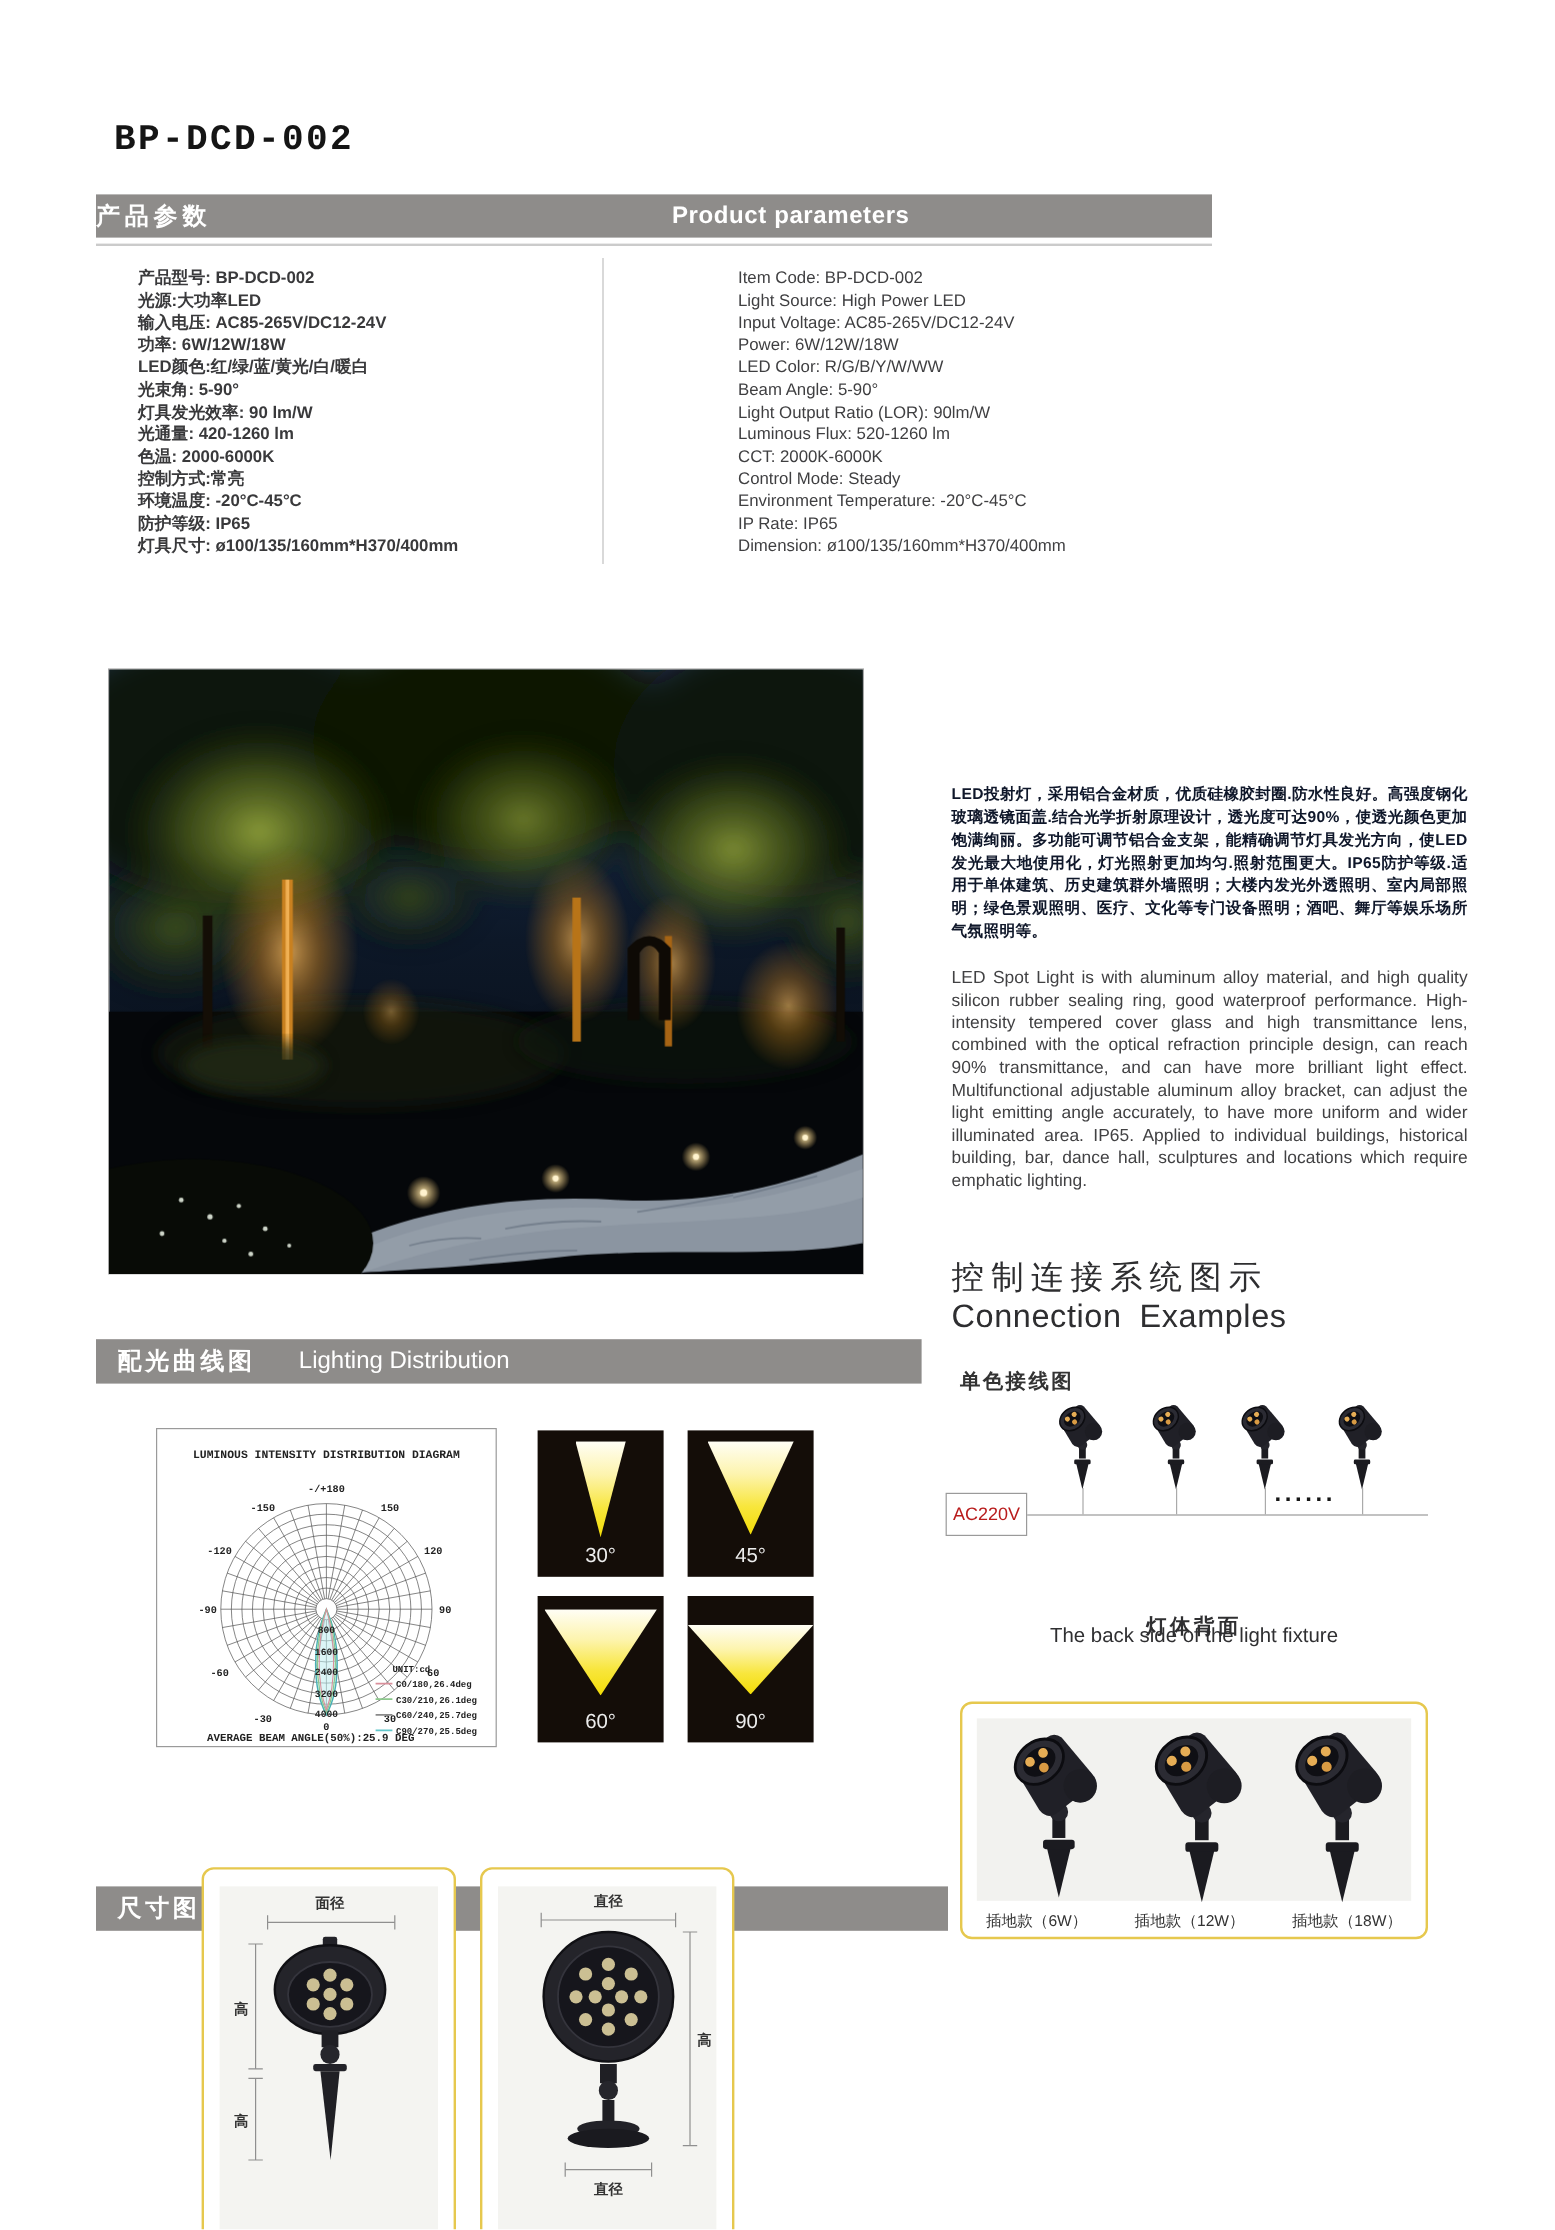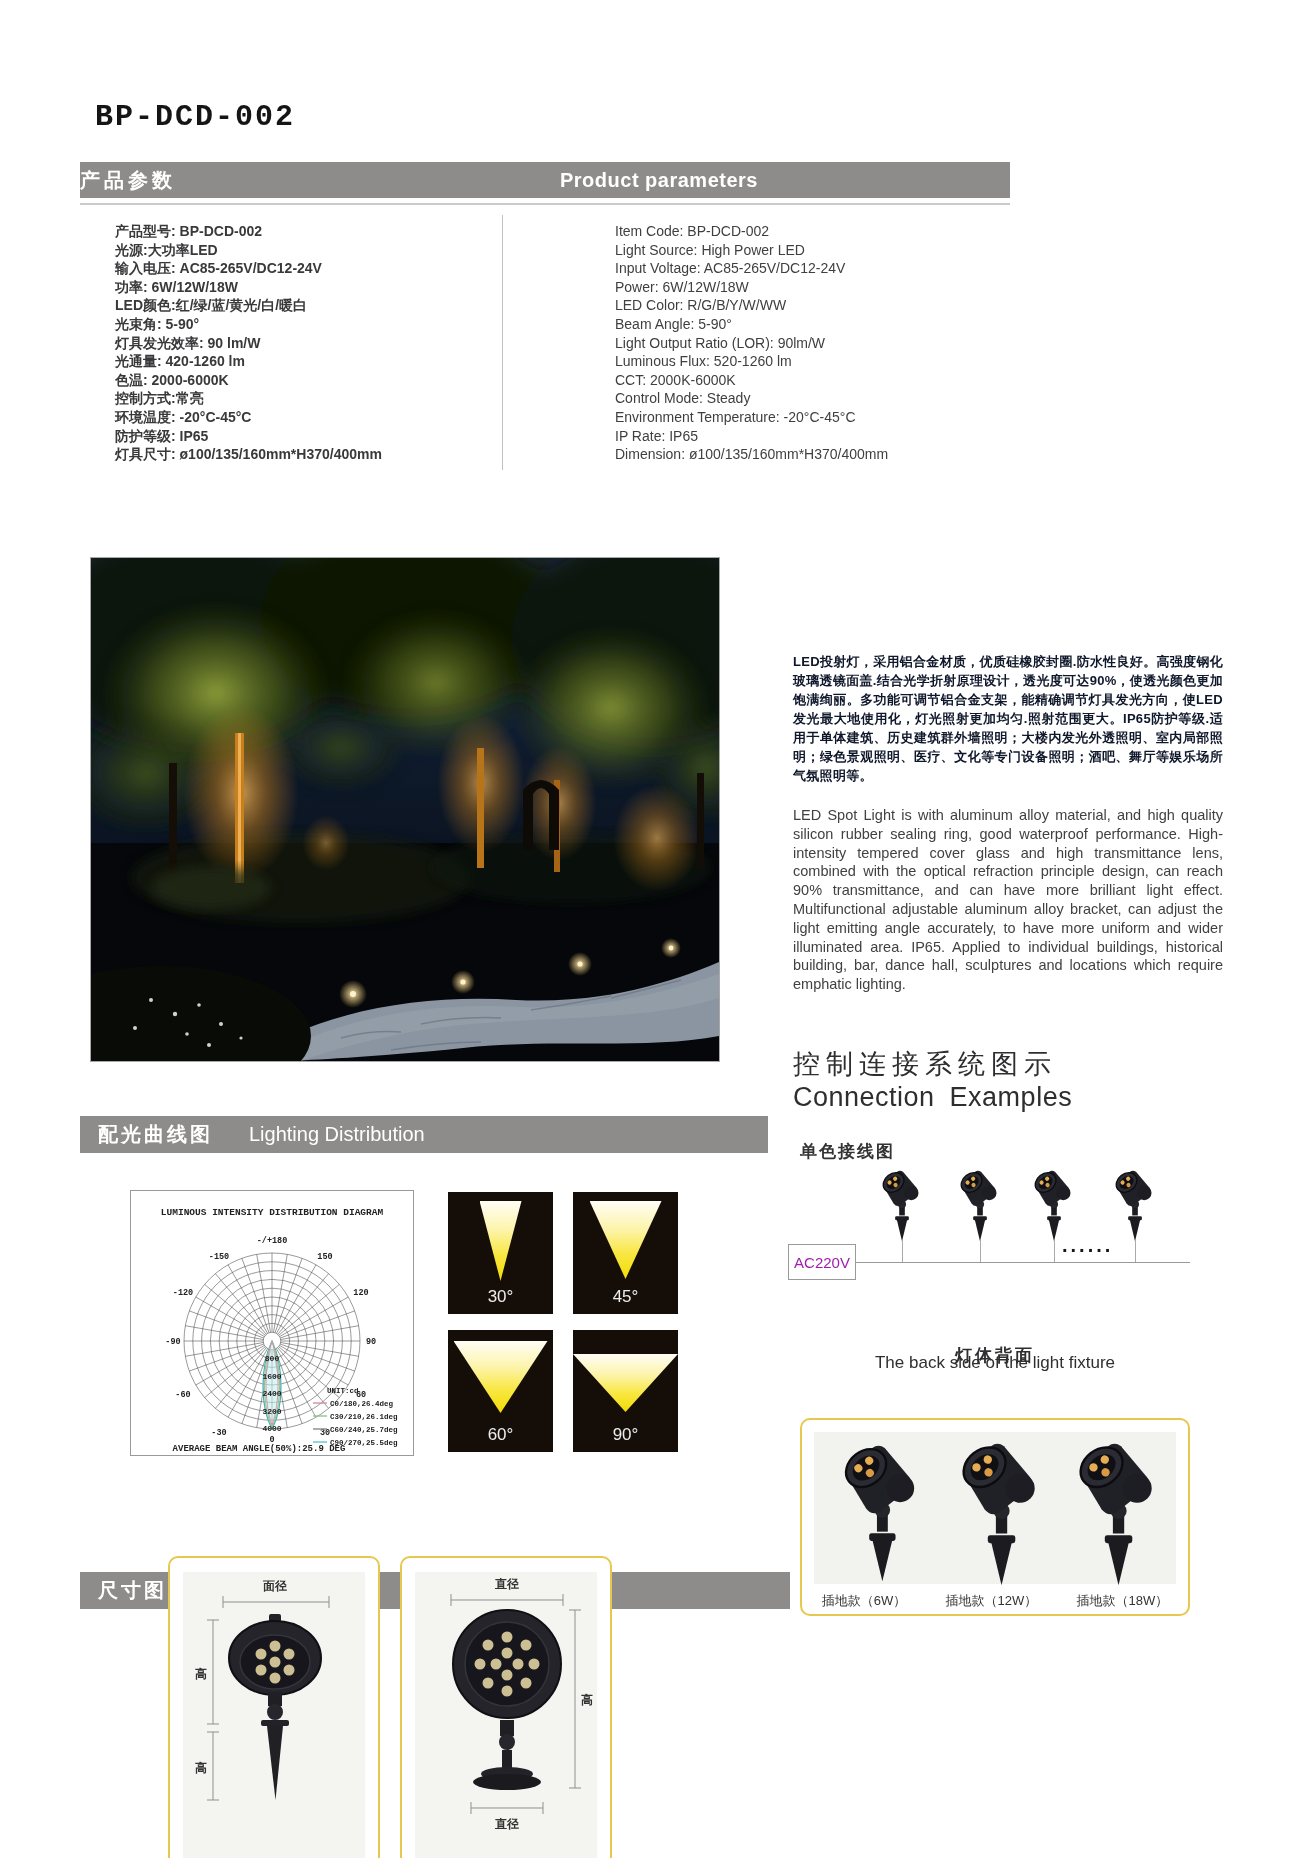--- a/index.html
+++ b/index.html
@@ -21,21 +21,21 @@
   .photo svg{display:block;width:628px;height:503px;}
   .desc{left:793px;width:430px;text-align:justify;}
   .desc-cn{top:652px;font-size:13px;line-height:19px;font-weight:600;color:#0f172a;letter-spacing:.3px;}
   .desc-en{top:806px;font-size:14.5px;line-height:18.8px;font-weight:400;color:#414143;}
   .conn-title{left:793px;font-size:27px;color:#2e2e30;font-weight:500;}
   .conn-title-cn{top:1046px;letter-spacing:6px;}
   .conn-title-en{top:1082px;letter-spacing:.5px;word-spacing:7px;}
   .conn-sub{left:800px;top:1140px;font-size:17px;font-weight:600;letter-spacing:2px;color:#333;}
   .bus-line{left:854px;top:1262px;width:336px;height:1px;background:#9a9a9a;}
   .ac-box{left:788px;top:1244px;width:66px;height:34px;border:1px solid #9a9a9a;background:#fff;
-          display:flex;align-items:center;justify-content:center;font-size:15px;color:#a21caf;}
+          display:flex;align-items:center;justify-content:center;font-size:15px;color:#b91c1c;}
   .lamp-conn{width:56px;height:74px;}
   .drop-line{width:1px;height:22px;background:#aaa;top:1240px;}
   .dots{left:1062px;top:1234px;font-size:20px;font-weight:700;letter-spacing:3px;color:#161616;}
   .back-title{left:800px;width:390px;text-align:center;font-size:17px;color:#2f2f31;}
   .back-title-cn{top:1344px;font-weight:700;letter-spacing:3px;}
   .back-title-en{top:1353px;font-weight:500;}
   .back-box{left:800px;top:1418px;width:390px;height:198px;border:2px solid #e6c84e;border-radius:10px;
             background:#fff;box-sizing:border-box;}
   .back-photo{position:absolute;left:12px;top:12px;width:362px;height:152px;background:#f2f2ef;}
   .back-labels{position:absolute;left:0;top:172px;width:100%;display:flex;justify-content:space-around;

